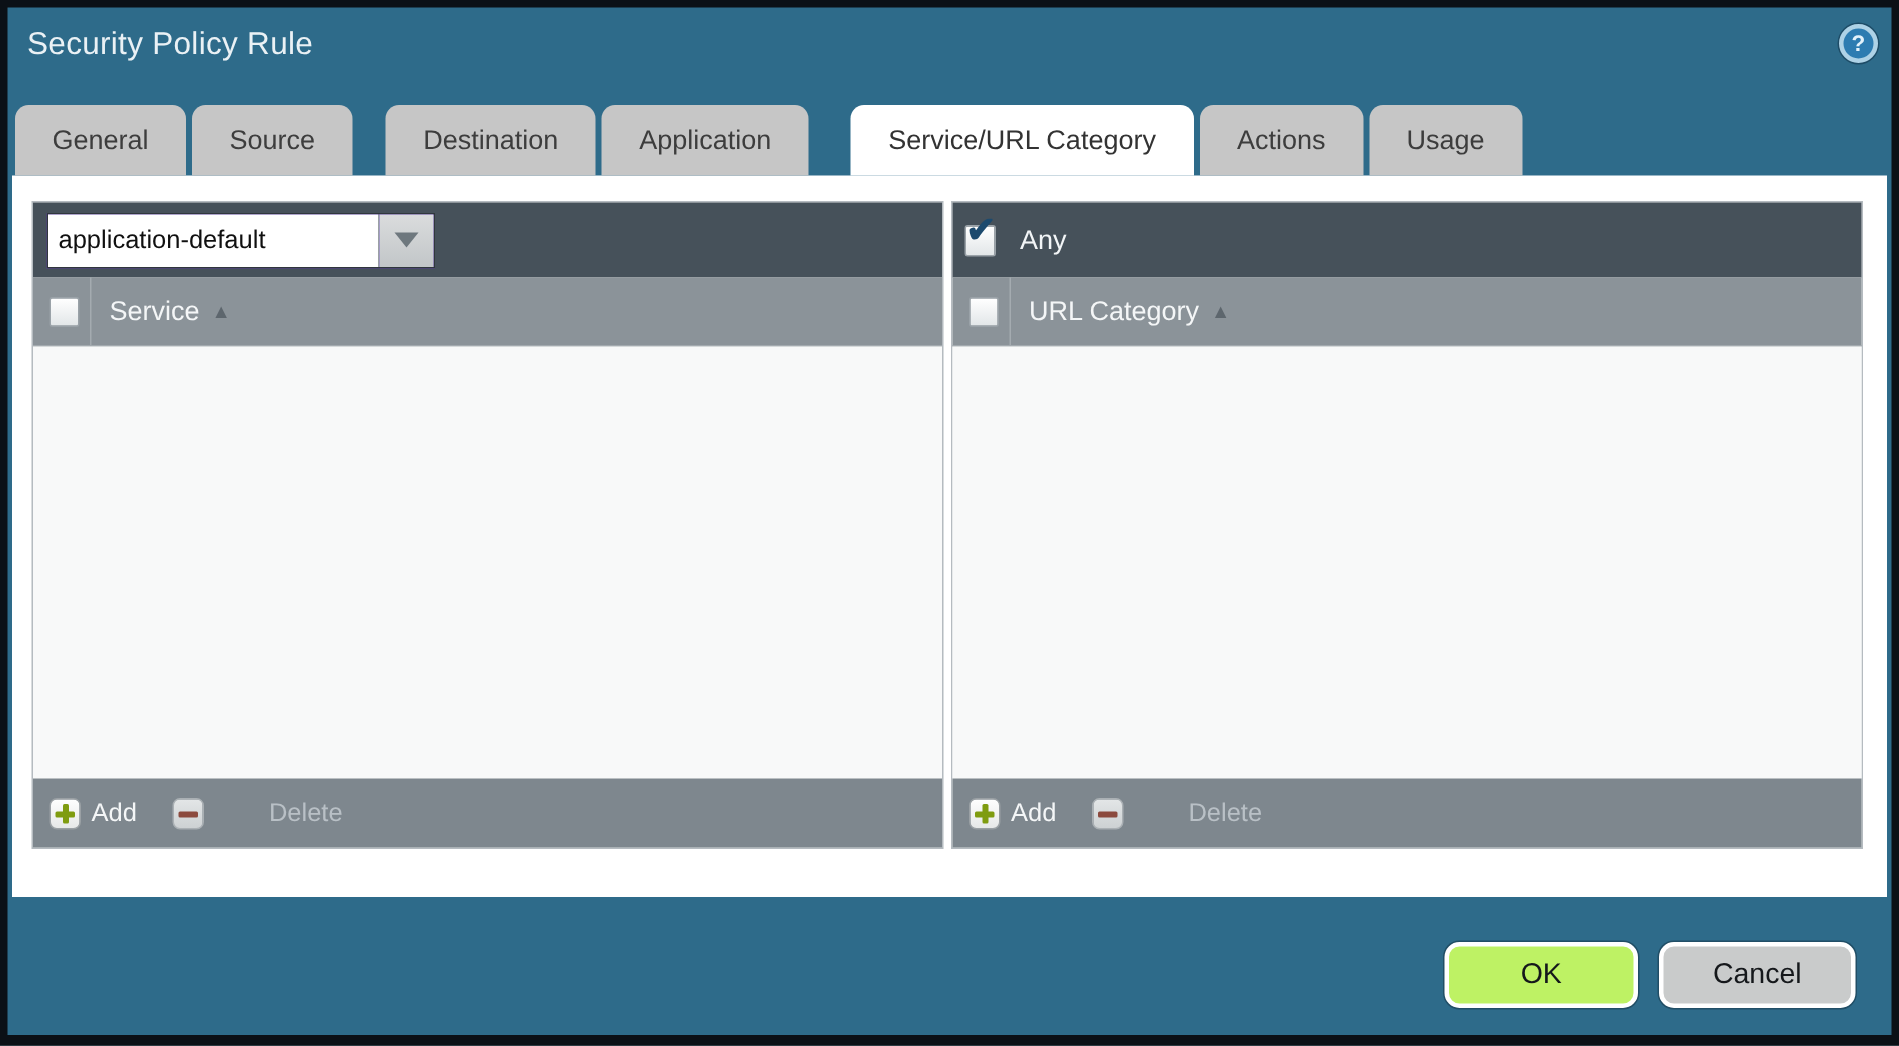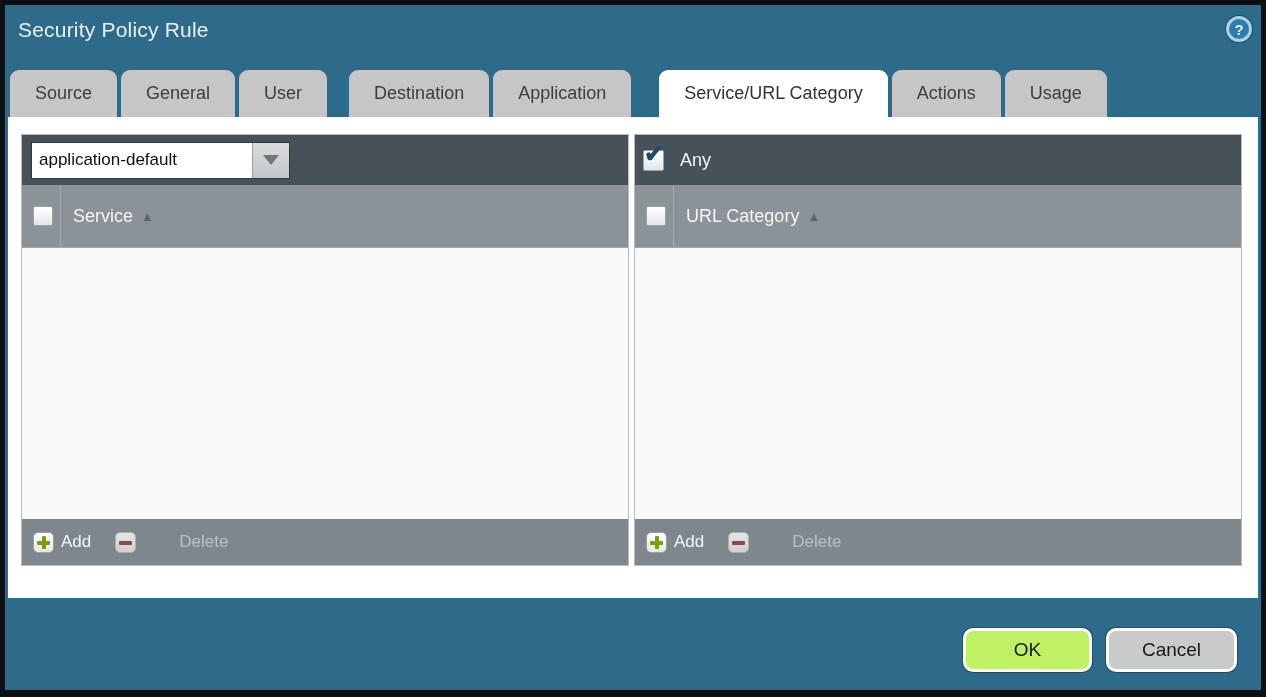--- a/index.html
+++ b/index.html
@@ -49,21 +49,21 @@
   .dd-arrow { width:0; height:0; border-left:8px solid transparent; border-right:8px solid transparent;
               border-top:10px solid #6e787e; }
 
   .any-row { display:flex; align-items:center; padding-left:8px; }
   .checkbox { width:21px; height:21px; border-radius:2px; background:linear-gradient(#ffffff,#e2e6e8);
               border:1px solid #9aa2a8; position:relative; cursor:pointer; flex:0 0 auto; }
   .checkbox .check-glyph { position:absolute; left:0px; top:-9px; font-size:24px; line-height:24px;
                            color:#1c4a6e; font-weight:bold; }
   .any-label { color:#f2f5f7; font-size:18px; margin-left:16px; }
 
-  .phead { height:63px; background:#8b9399; display:flex; align-items:center; flex:0 0 auto;
+  .phead { height:46px; background:#8b9399; display:flex; align-items:center; flex:0 0 auto;
            border-bottom:1px solid #a2a9ae; }
   .phead .checkbox { margin-left:11px; width:20px; height:20px; }
   .vsep { width:1px; height:100%; background:#a4abb0; margin-left:7px; }
   .col-label { color:#f4f6f7; font-size:18px; margin-left:12px; cursor:pointer; }
   .sort-icon { font-size:13px; color:#5d666d; margin-left:8px; cursor:pointer; }
 
   .pbody { flex:1 1 auto; background:#f8f9f9; }
 
   .pfoot { height:46px; background:#7e878e; display:flex; align-items:center; padding-left:11px;
            flex:0 0 auto; }
@@ -93,23 +93,22 @@
 </head>
 <body>
 
 <div class="app">
   <div class="frame"></div>
 
   <div class="titlebar-text">Security Policy Rule</div>
   <div class="help-icon">?</div>
 
   <div class="tabbar">
+    <div class="tab">General</div>
     <div class="tab">Source</div>
-    <div class="tab">General</div>
-    <div class="tab">User</div>
     <div class="tab gap-big">Destination</div>
     <div class="tab">Application</div>
     <div class="tab active gap-med">Service/URL Category</div>
     <div class="tab">Actions</div>
     <div class="tab">Usage</div>
   </div>
 
   <div class="content"></div>
 
   <div class="panel left">

